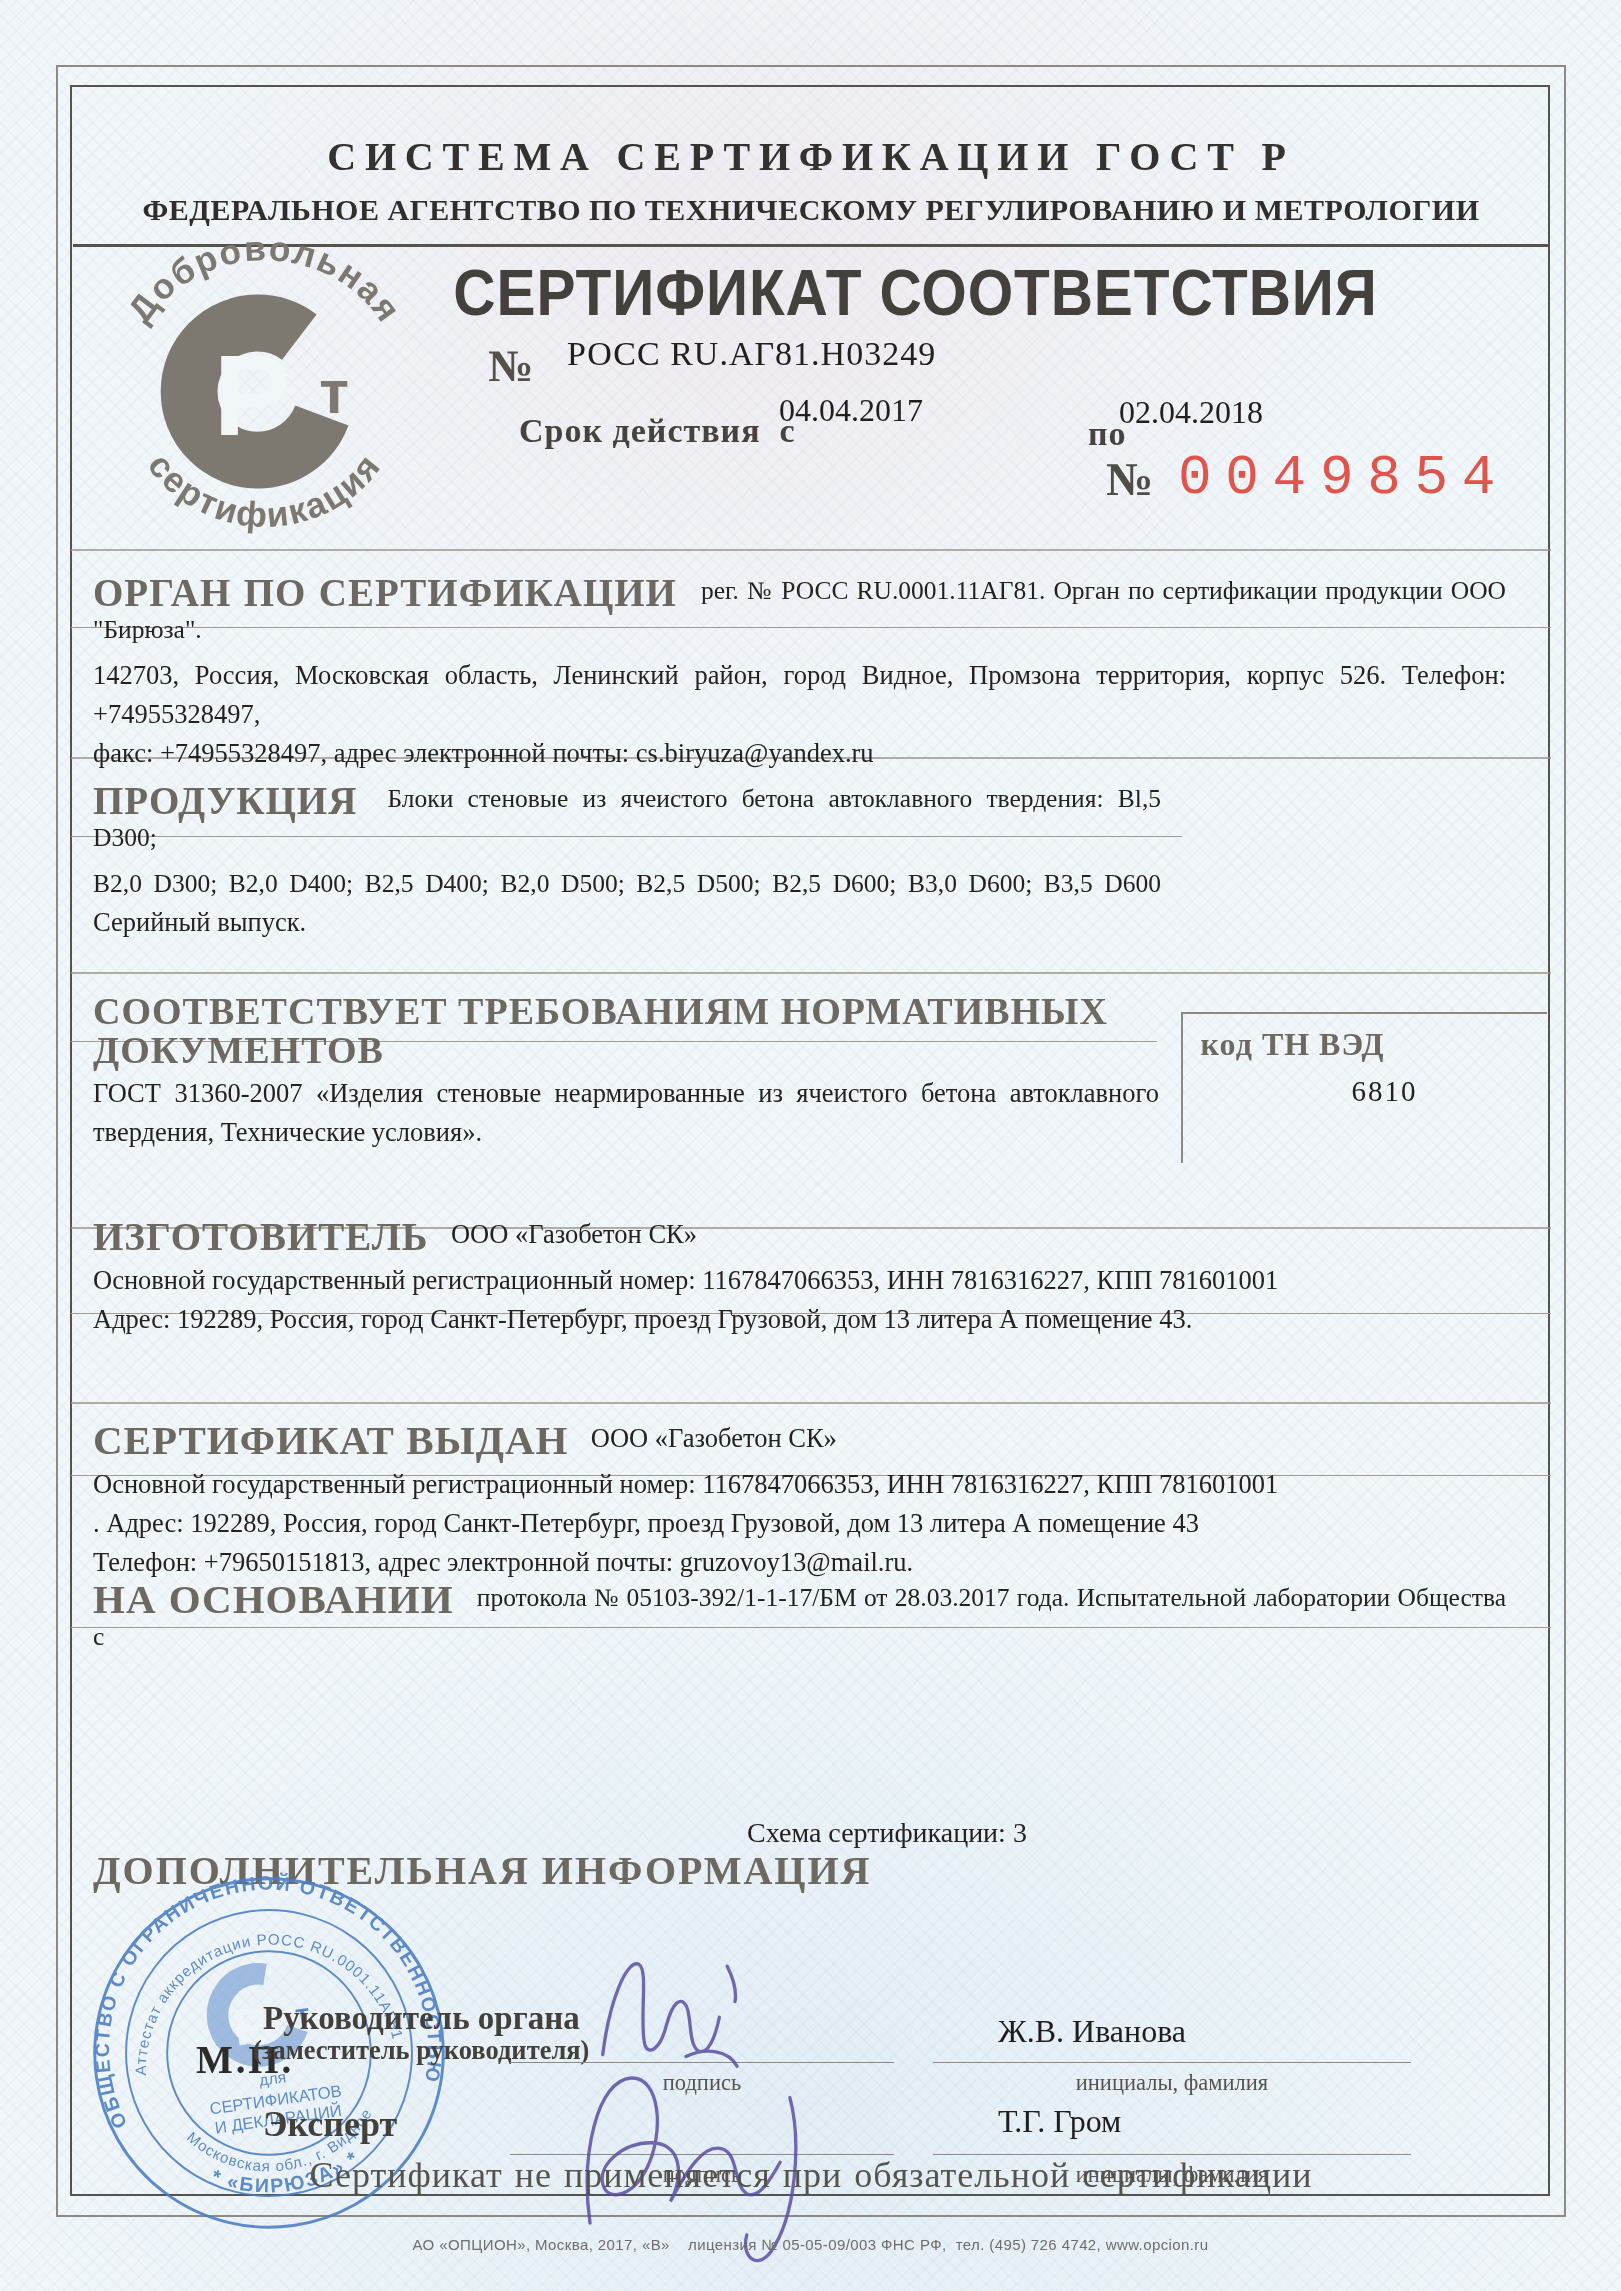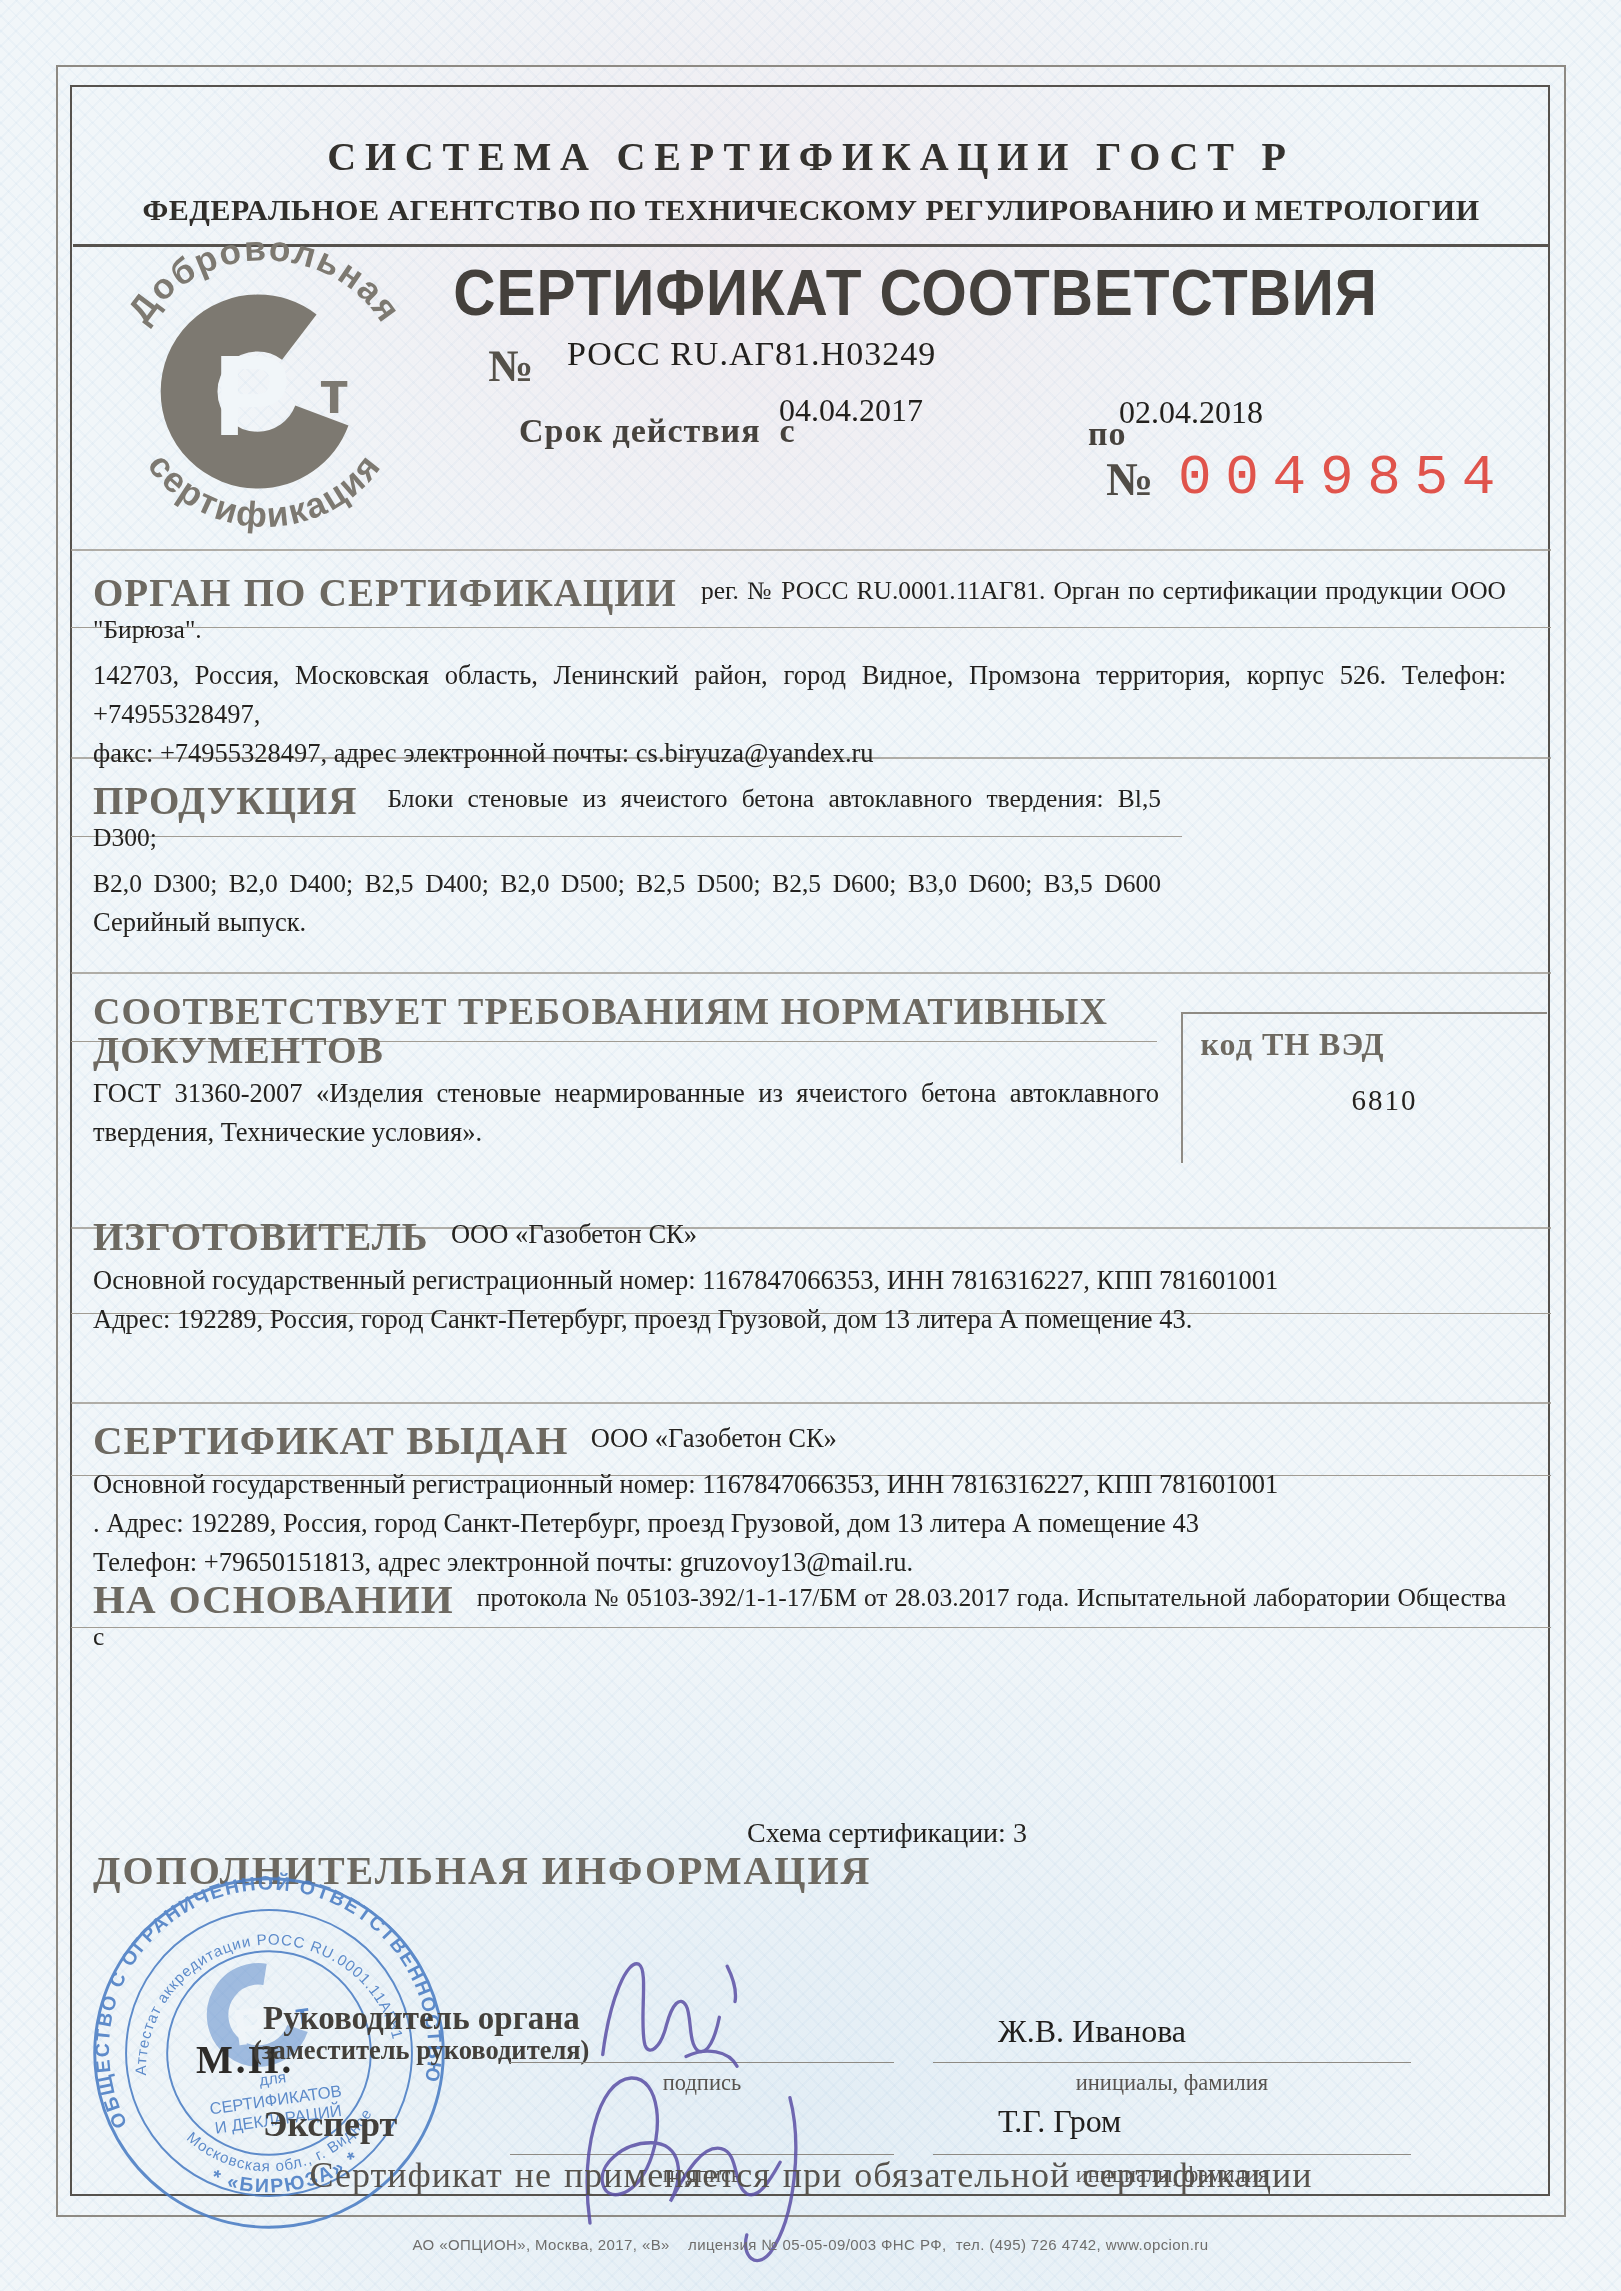--- a/index.html
+++ b/index.html
@@ -127,21 +127,21 @@
 
 
   <div class="abs sec" style="left:93px;top:992px;width:1066px">
     <div class="bighd">СООТВЕТСТВУЕТ ТРЕБОВАНИЯМ НОРМАТИВНЫХ ДОКУМЕНТОВ</div>
     <div class="jl" style="margin-top:3.9px">ГОСТ 31360-2007 «Изделия стеновые неармированные из ячеистого бетона автоклавного</div>
     <div>твердения, Технические условия».</div>
   </div>
 
   <div class="abs codebox" style="left:1181px;top:1012px;width:329px;height:125px">
     <div class="lbl">код ТН ВЭД</div>
-    <div class="c" style="margin-top:21px;font-size:29px;letter-spacing:2px;padding-left:39px">6810</div>
+    <div class="c" style="margin-top:12px;font-size:29px;letter-spacing:2px;padding-left:39px">6810</div>
   </div>
 
   <div class="abs sec" style="left:93px;top:1217px;width:1413px">
     <div>
       <span class="hd">ИЗГОТОВИТЕЛЬ</span>
       <span class="raise">ООО «Газобетон СК»</span>
     </div>
     <div>Основной государственный регистрационный номер: 1167847066353, ИНН 7816316227, КПП 781601001</div>
     <div>Адрес: 192289, Россия, город Санкт-Петербург, проезд Грузовой, дом 13 литера А помещение 43.</div>
   </div>

